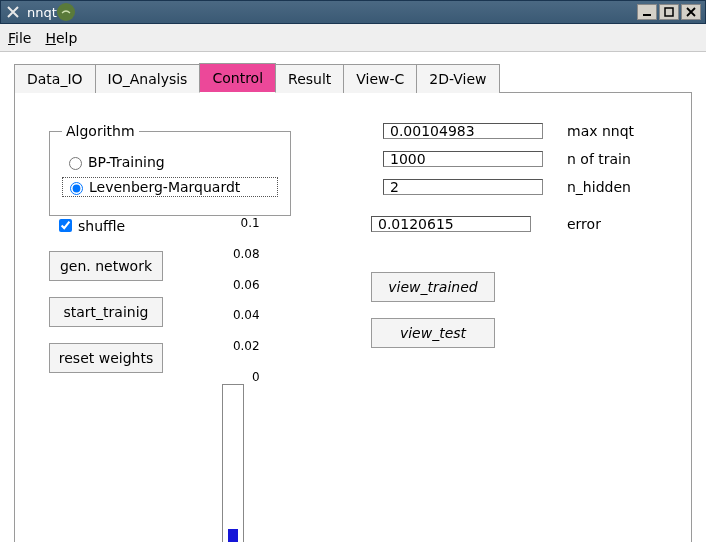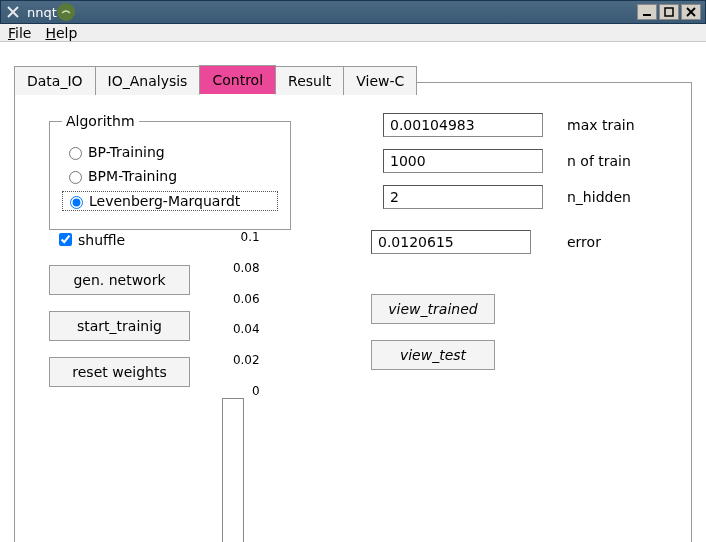--- a/index.html
+++ b/index.html
@@ -37,21 +37,21 @@
     display:flex; align-items:center; justify-content:center;
     font-size: 11px; color:#000;
   }
   .titlebar .logo {
     width: 18px; height:18px; border-radius:50%;
     background:#5a7a3a;
     display:flex;align-items:center;justify-content:center;
     margin-right:6px;
   }
   .menubar {
-    height: 18px;
+    height: 28px;
     background: #efefef;
     border-bottom: 1px solid #c8c8c8;
     display: flex;
     align-items: center;
     padding: 0 8px;
     font-size: 14px;
     text-align: center;
   }
   .menubar .menuitem { margin-right: 14px; cursor:default; }
   .menubar .menuitem .ul { text-decoration: underline; }
@@ -67,21 +67,21 @@
     z-index: 2;
   }
   .tab {
     padding: 6px 12px 6px 12px;
     border: 1px solid #9a9a9a;
     border-bottom: none;
     background: #f4f4f4;
     margin-right: -1px;
     font-size: 14px;
     position: relative;
-    top: 13px;
+    top: 1px;
   }
   .tab.active {
     background: #ec4899;
     border-bottom: 1px solid #fff;
     z-index: 3;
   }
   .tab.sep-before::before{
     content:"";
     position:absolute; left:-1px; top:4px; bottom:4px;
     width:1px; background:#9a9a9a;
@@ -117,21 +117,21 @@
   .radio-row input { margin-right: 6px; }
   .params {
     margin-left: 60px;
   }
   .param-row {
     display:flex; align-items:center;
     margin-bottom: 12px;
   }
   .textinput {
     width: 160px;
-    height: 24px;
+    height: 16px;
     border: 1px solid #888;
     border-top-color:#555; border-left-color:#555;
     background:#fff;
     font-size: 14px;
     padding: 2px 6px;
     font-family: inherit;
   }
   .param-label {
     margin-left: 24px;
     font-size: 14px;
@@ -141,21 +141,21 @@
     display:flex;
   }
   .leftcol {
     width: 180px;
     display:flex; flex-direction:column;
   }
   .chk-row { display:flex; align-items:center; font-size:14px; margin-bottom:16px; margin-left:6px;}
   .chk-row input { margin-right:6px; }
   .pushbutton {
     height: 30px;
-    width: 141px;
+    width: 114px;
     background: #f4f4f4;
     border: 1px solid #9a9a9a;
     font-size: 14px;
     font-family: inherit;
     margin-bottom: 16px;
     cursor: default;
   }
   .scalecol {
     width: 80px;
     display:flex;
@@ -232,45 +232,42 @@
 </div>
 
 <div class="client">
 
   <div class="tabstrip">
     <div class="tab">Data_IO</div>
     <div class="tab">IO_Analysis</div>
     <div class="tab active">Control</div>
     <div class="tab">Result</div>
     <div class="tab sep-before">View-C</div>
+    <div class="tab sep-before">2D-View</div>
   </div>
 
   <div class="tabpanel">
 
     <div class="row">
       <fieldset class="algorithm">
         <legend>Algorithm</legend>
         <label class="radio-row">
           <input type="radio" name="alg" style="">
           <span>BP-Training</span>
         </label>
-        <label class="radio-row">
-          <input type="radio" name="alg" style="">
-          <span>BPM-Training</span>
-        </label>
         <label class="radio-row selected">
           <input type="radio" name="alg" checked="" style="">
           <span>Levenberg-Marquardt</span>
         </label>
       </fieldset>
 
       <div class="params">
         <div class="param-row">
           <input class="textinput" value="0.00104983" style="">
-          <span class="param-label">max train</span>
+          <span class="param-label">max nnqt</span>
         </div>
         <div class="param-row">
           <input class="textinput" value="1000" style="">
           <span class="param-label">n of train</span>
         </div>
         <div class="param-row">
           <input class="textinput" value="2" style="">
           <span class="param-label">n_hidden</span>
         </div>
       </div>

